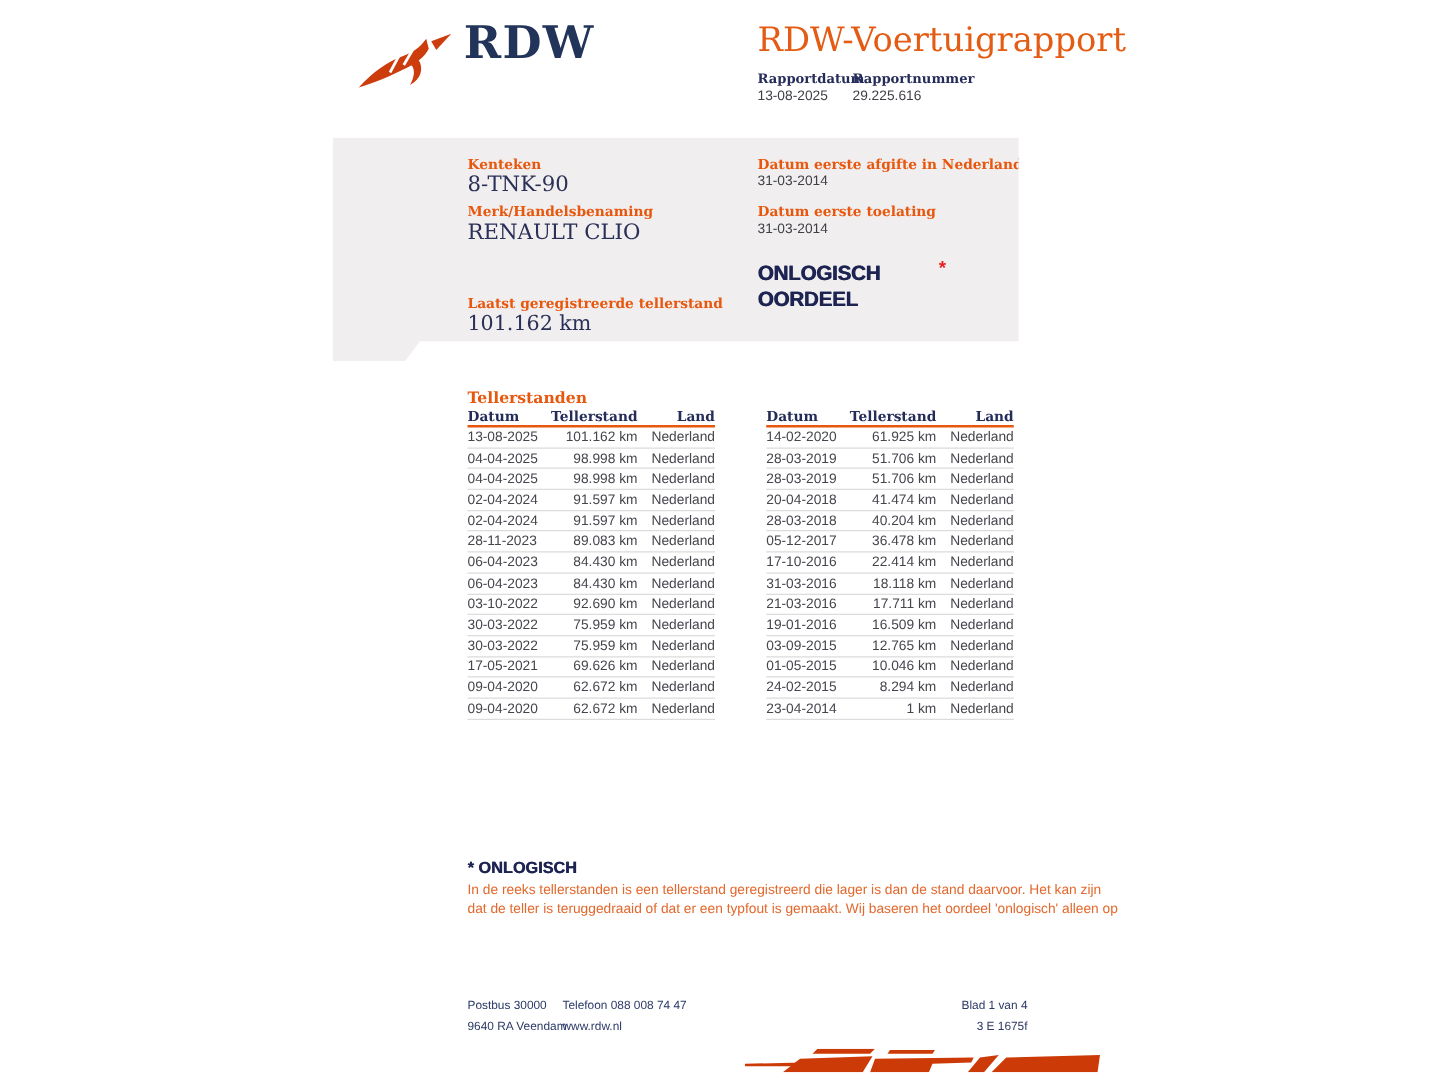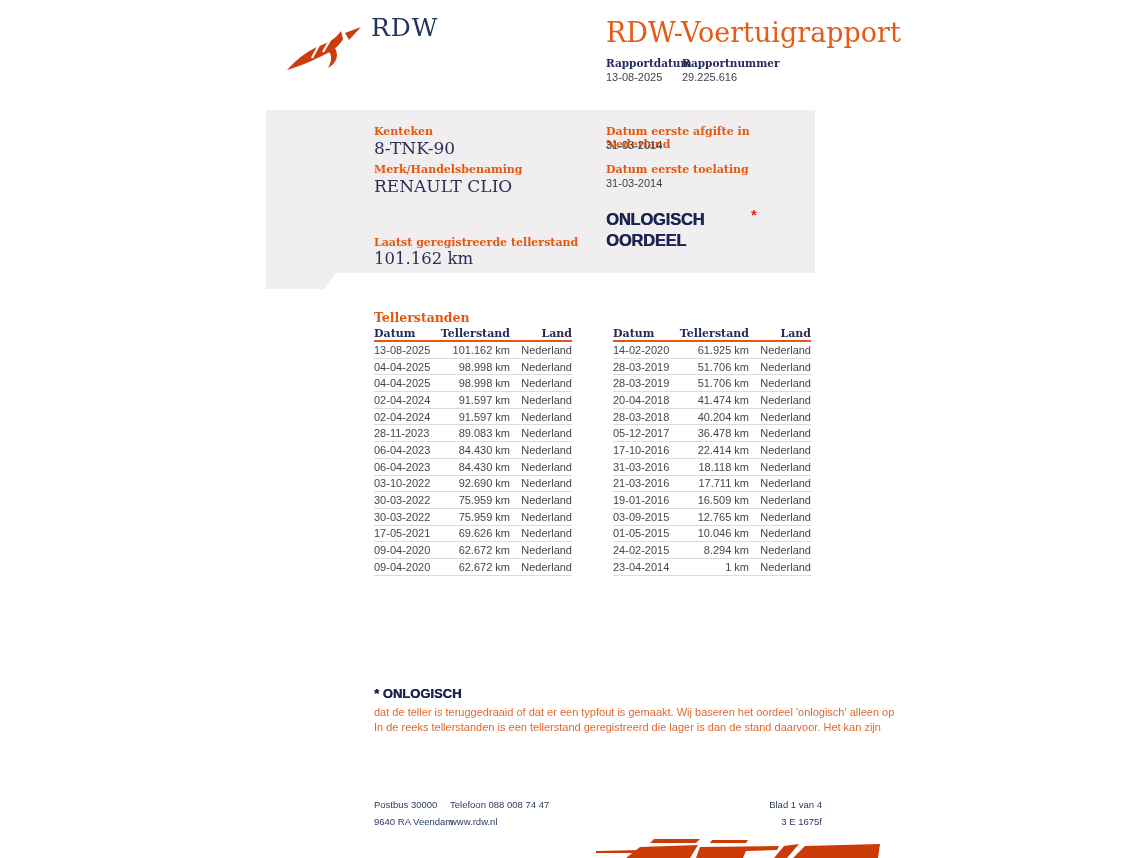--- a/index.html
+++ b/index.html
@@ -3,28 +3,28 @@
 <meta charset="utf-8">
 <style>
   html,body{margin:0;padding:0;background:#ffffff;}
   #page{position:relative;width:1144px;height:858px;background:#ffffff;overflow:hidden;
         font-family:"Liberation Sans",sans-serif;}
   .abs{position:absolute;}
   .slab{font-family:"DejaVu Serif",serif;}
   .sans{font-family:"Liberation Sans",sans-serif;}
 
   
-  .wordmark{left:371px;top:13px;font-size:25px;color:#223459;letter-spacing:1px;}
+  .wordmark{left:371px;top:13px;font-size:36px;color:#223459;letter-spacing:1px;font-weight:bold;}
   .doc-title{left:606px;top:17px;font-size:27px;color:#e45c13;}
   .meta-label{top:57px;font-size:10.5px;font-weight:bold;color:#252c5a;}
   .meta-value{top:71px;font-size:11px;color:#3f3f47;}
 
   
   .panel{left:266px;top:110px;width:549px;height:179px;background:#f0eeee;
-         clip-path:polygon(0 0,549px 0,549px 163px,70px 163px,58px 179px,0 179px);}
+         clip-path:polygon(0 0,549px 0,549px 163px,70px 163px,58px 179px,0 179px);padding-left:36px;}
   .lbl{font-size:11px;font-weight:bold;color:#e8570e;}
   .val-serif{font-size:17px;color:#2a3057;}
   .val-sans{font-size:11px;color:#3f3f47;}
   .oordeel{font-size:16.5px;font-weight:bold;color:#1d2452;line-height:21px;width:132px;
            letter-spacing:-0.2px;text-shadow:0.5px 0 0 currentColor;}
   .star{font-size:15px;font-weight:bold;color:#e9201d;}
 
   
   .section-head{left:374px;top:310px;font-size:12.5px;font-weight:bold;color:#e8570e;}
   .mtable{top:325px;width:198px;}
@@ -239,22 +239,22 @@
         <div class="trow">
           <span class="c0">23-04-2014</span>
           <span class="c1">1 km</span>
           <span class="c2">Nederland</span>
         </div>
       </div>
   </div>
 
   <div class="abs sans fn-head">* ONLOGISCH</div>
   <div class="abs sans fn-body">
+    <div>In de reeks tellerstanden is een tellerstand geregistreerd die lager is dan de stand daarvoor. Het kan zijn</div>
     <div>dat de teller is teruggedraaid of dat er een typfout is gemaakt. Wij baseren het oordeel 'onlogisch' alleen op</div>
-    <div>In de reeks tellerstanden is een tellerstand geregistreerd die lager is dan de stand daarvoor. Het kan zijn</div>
   </div>
 
   <div class="abs sans ft" style="left:374px;top:797px;">
     <div>Postbus 30000</div>
     <div>9640 RA Veendam</div>
   </div>
   <div class="abs sans ft" style="left:450px;top:797px;">
     <div>Telefoon 088 008 74 47</div>
     <div>www.rdw.nl</div>
   </div>

